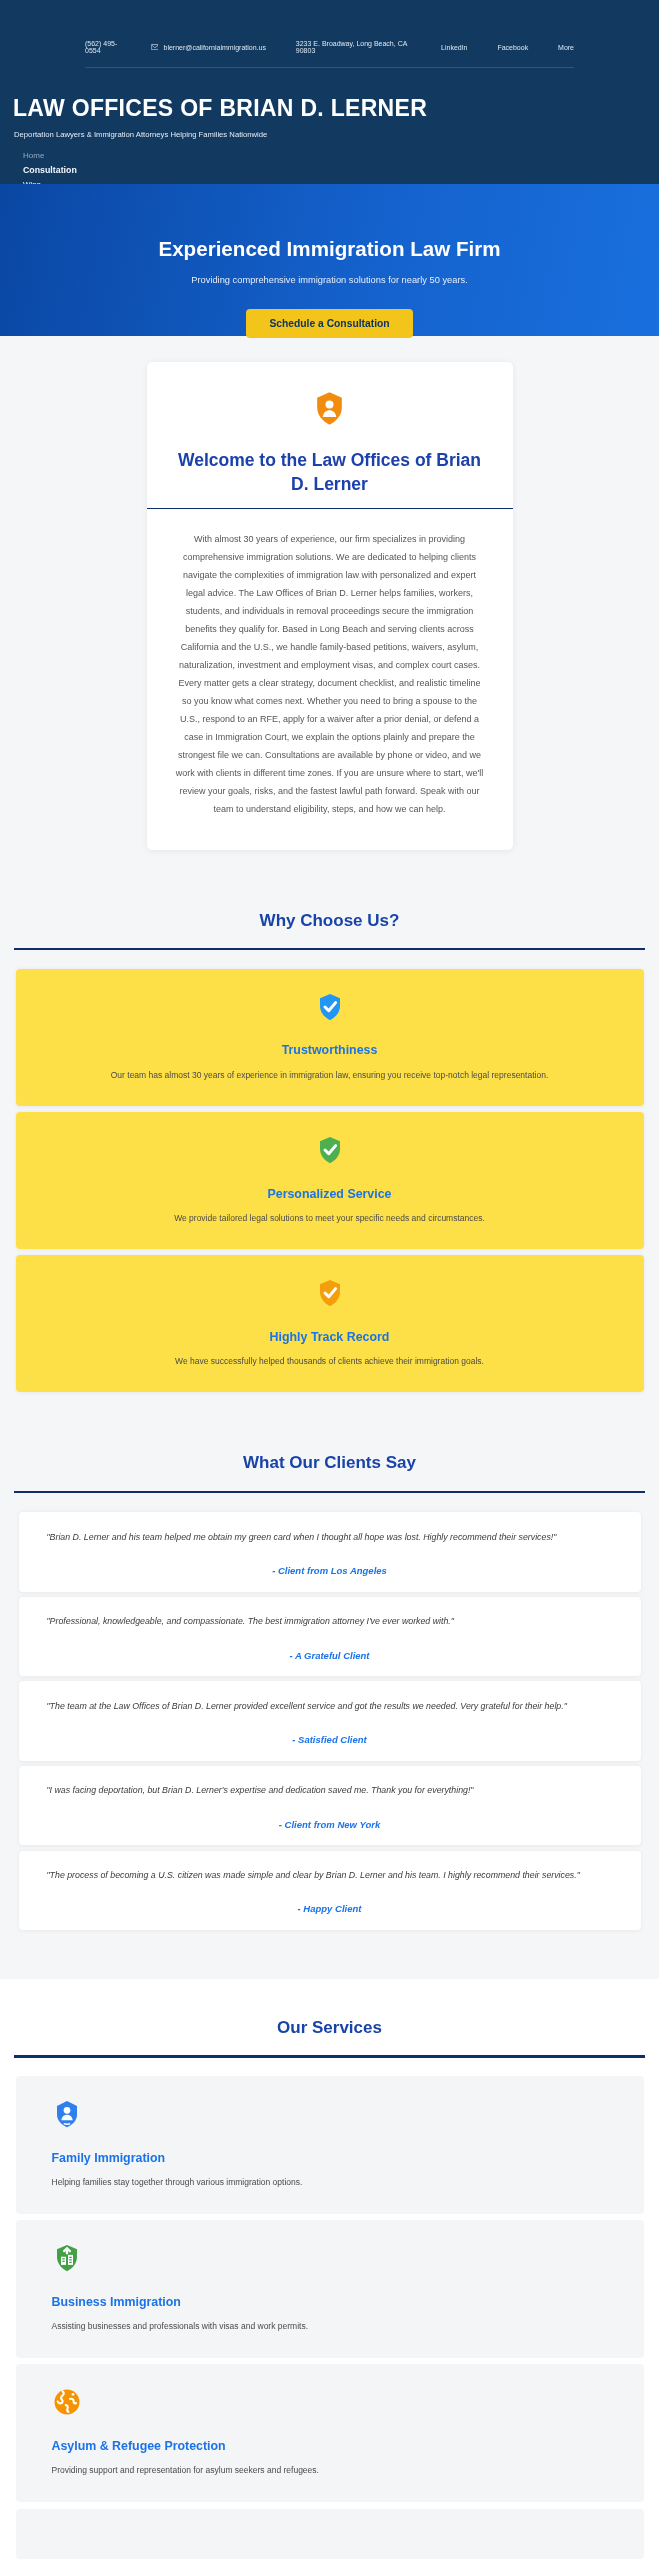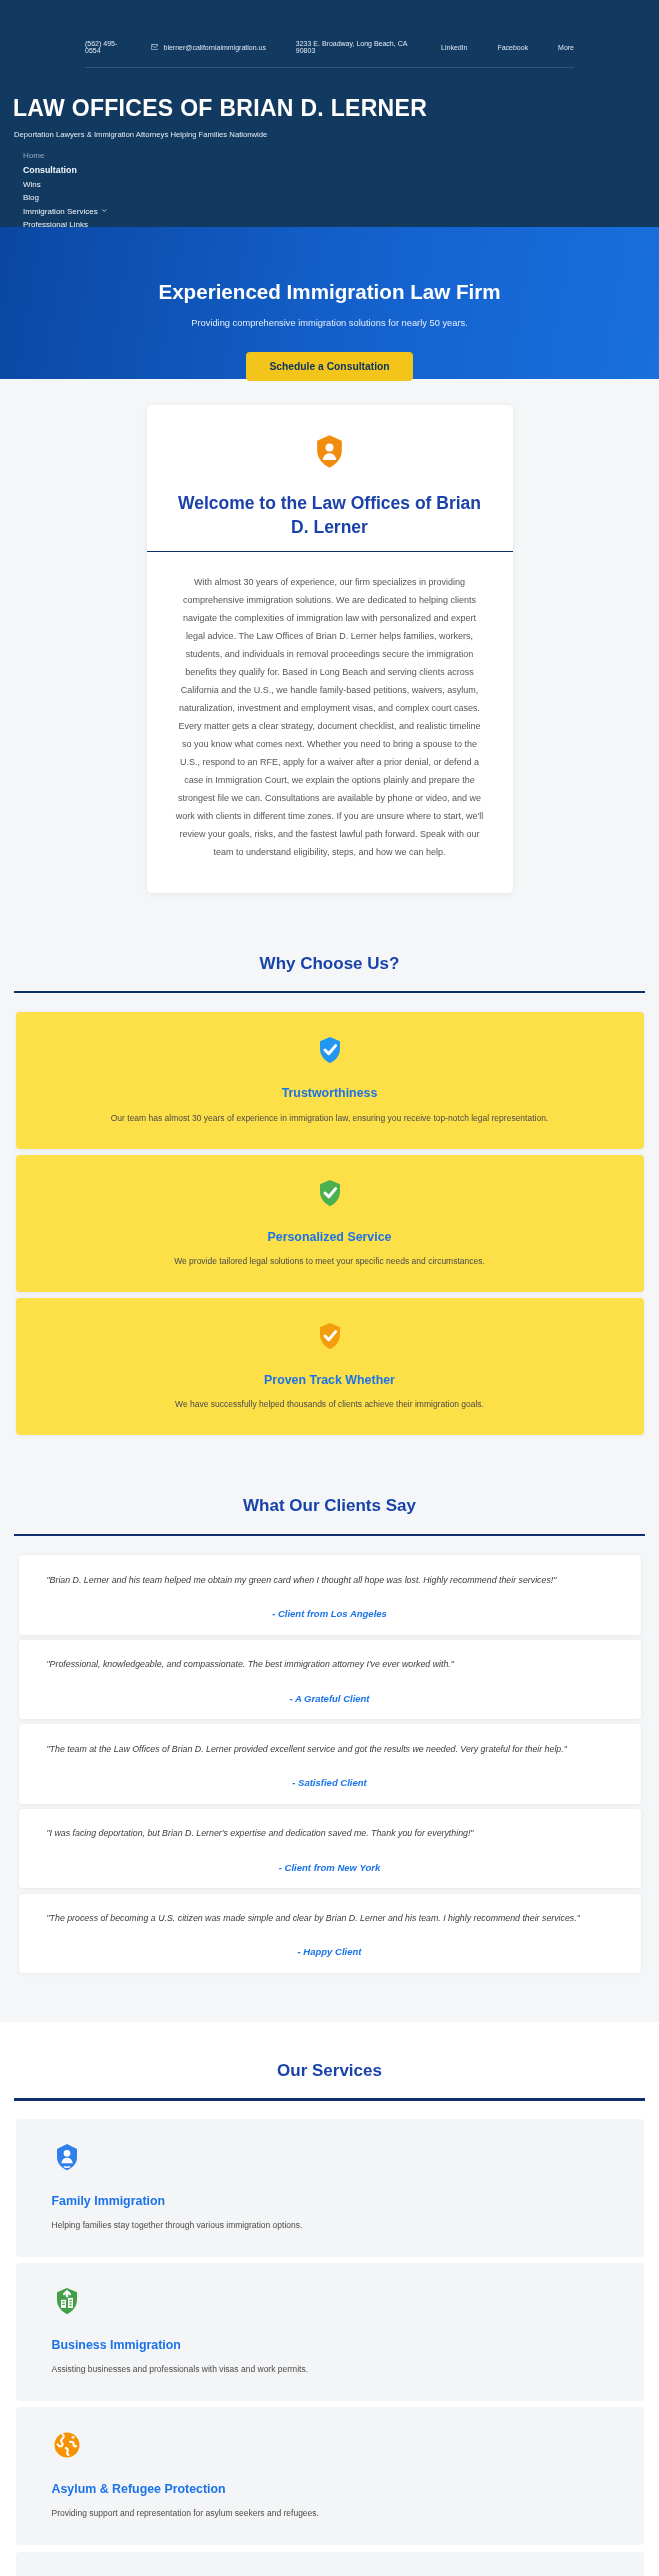--- a/index.html
+++ b/index.html
@@ -5,21 +5,21 @@
   * { box-sizing: border-box; margin: 0; padding: 0; }
   html,body { background:#fff; }
   body {
     width:659px; margin:0 auto;
     font-family:"Liberation Sans", sans-serif;
     color:#333;
   }
   a { text-decoration:none; color:inherit; }
 
   
-  .site-header { background:#123A60; color:#fff; height:227px; overflow:hidden; }
+  .site-header { background:#123A60; color:#fff; height:184px; overflow:hidden; }
   .topbar {
     display:flex; align-items:center; gap:9.3px;
     margin:0 85px 0 85px; padding:40px 0 13.4px 0;
     font-size:7px; color:#DFE8F2;
     border-bottom:0.5px solid rgba(255,255,255,.14);
   }
   .topbar .sp-lg { margin-left:11.3px; }
   .topbar .sp-xl { margin-left:20.6px; }
   .mail-glyph { width:7.7px; height:6.2px; display:inline-block; }
   .site-title { margin:27px 0 0 13px; font-size:23px; font-weight:bold; letter-spacing:0.3px; }
@@ -171,21 +171,21 @@
       <h3>Personalized Service</h3>
       <p>We provide tailored legal solutions to meet your specific needs and circumstances.</p>
     </div>
     <div class="feature-card">
       <span>
         <svg class="icon-56" viewBox="0 0 24 24">
             <path fill="#F59E0B" d="M12 1.5l8 3.5v6.2c0 5.2-3.6 9.1-8 11.3-4.4-2.2-8-6.1-8-11.3V5z"></path>
             <polyline points="8 12 11 15 16.5 8.5" fill="none" stroke="#fff" stroke-width="2.4" stroke-linecap="round" stroke-linejoin="round"></polyline>
           </svg>
       </span>
-      <h3>Proven Track Whether</h3>
+      <h3>Highly Track Record</h3>
       <p>We have successfully helped thousands of clients achieve their immigration goals.</p>
     </div>
   </div>
 
   <h2 class="section-h">What Our Clients Say</h2>
   <div class="rule-wide"></div>
   <div class="t-cards">
     <div class="t-card">
       <p class="t-quote">"Brian D. Lerner and his team helped me obtain my green card when I thought all hope was lost. Highly recommend their services!"</p>
       <div class="t-attr">- Client from Los Angeles</div>

